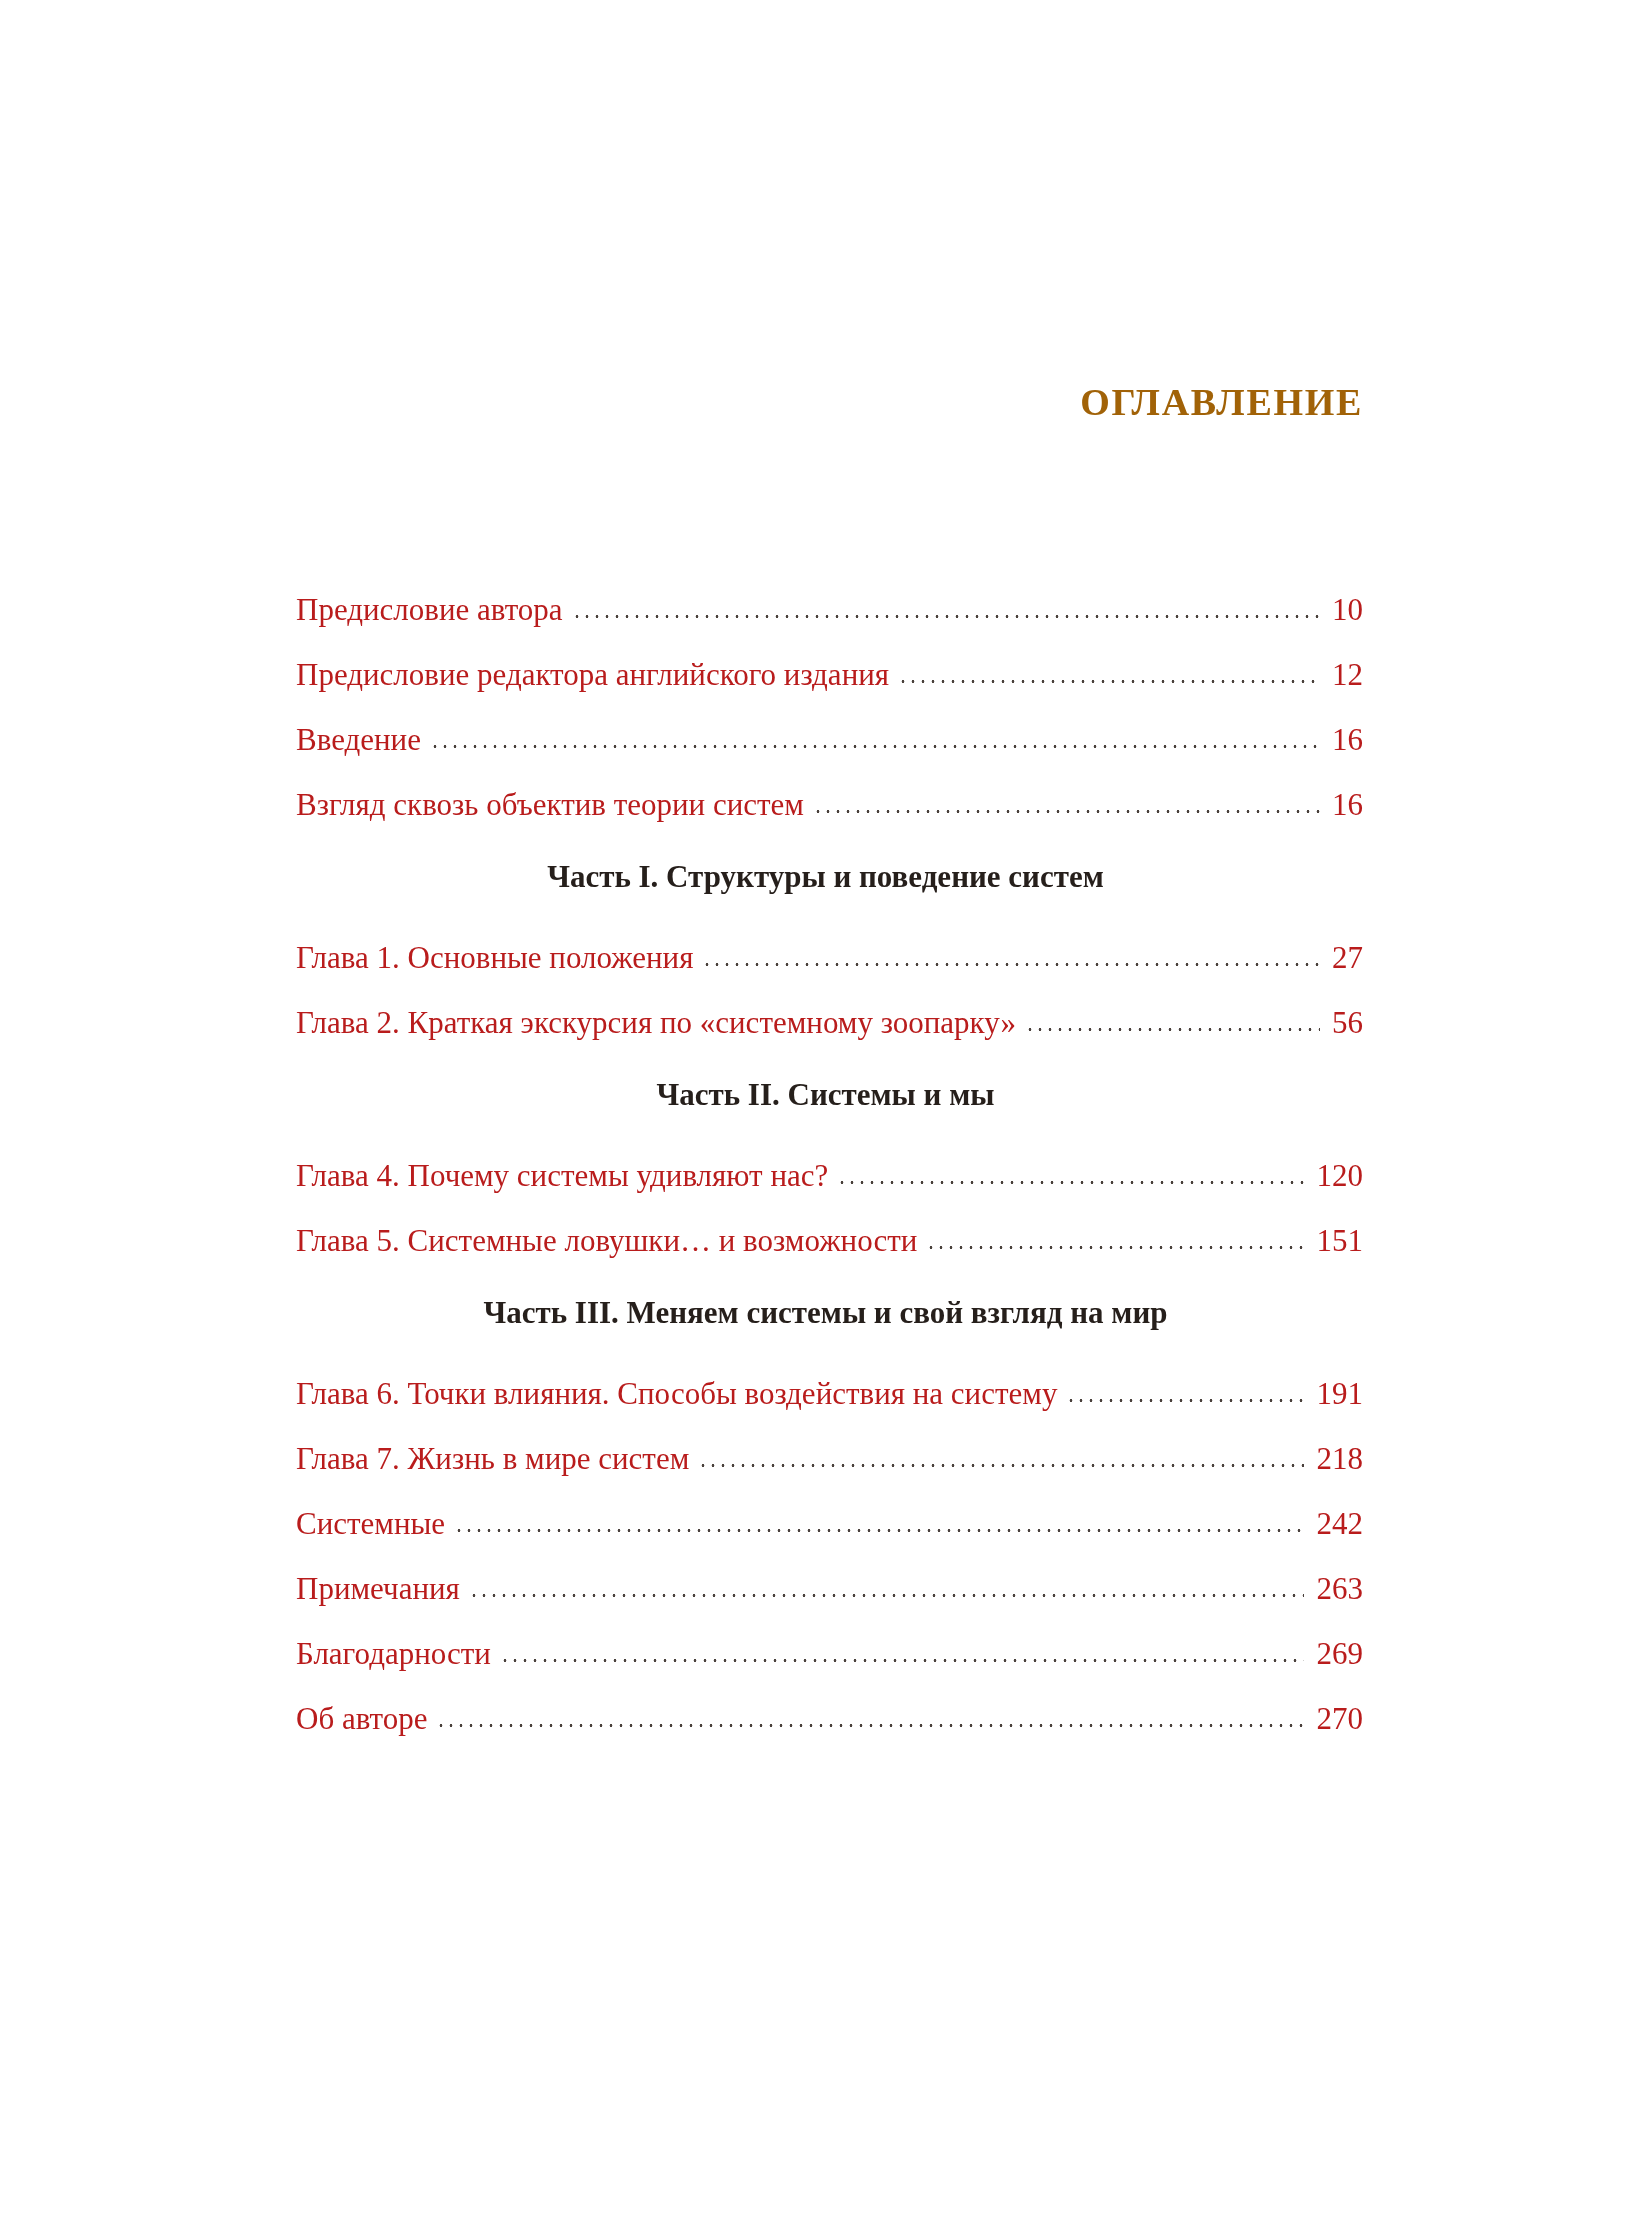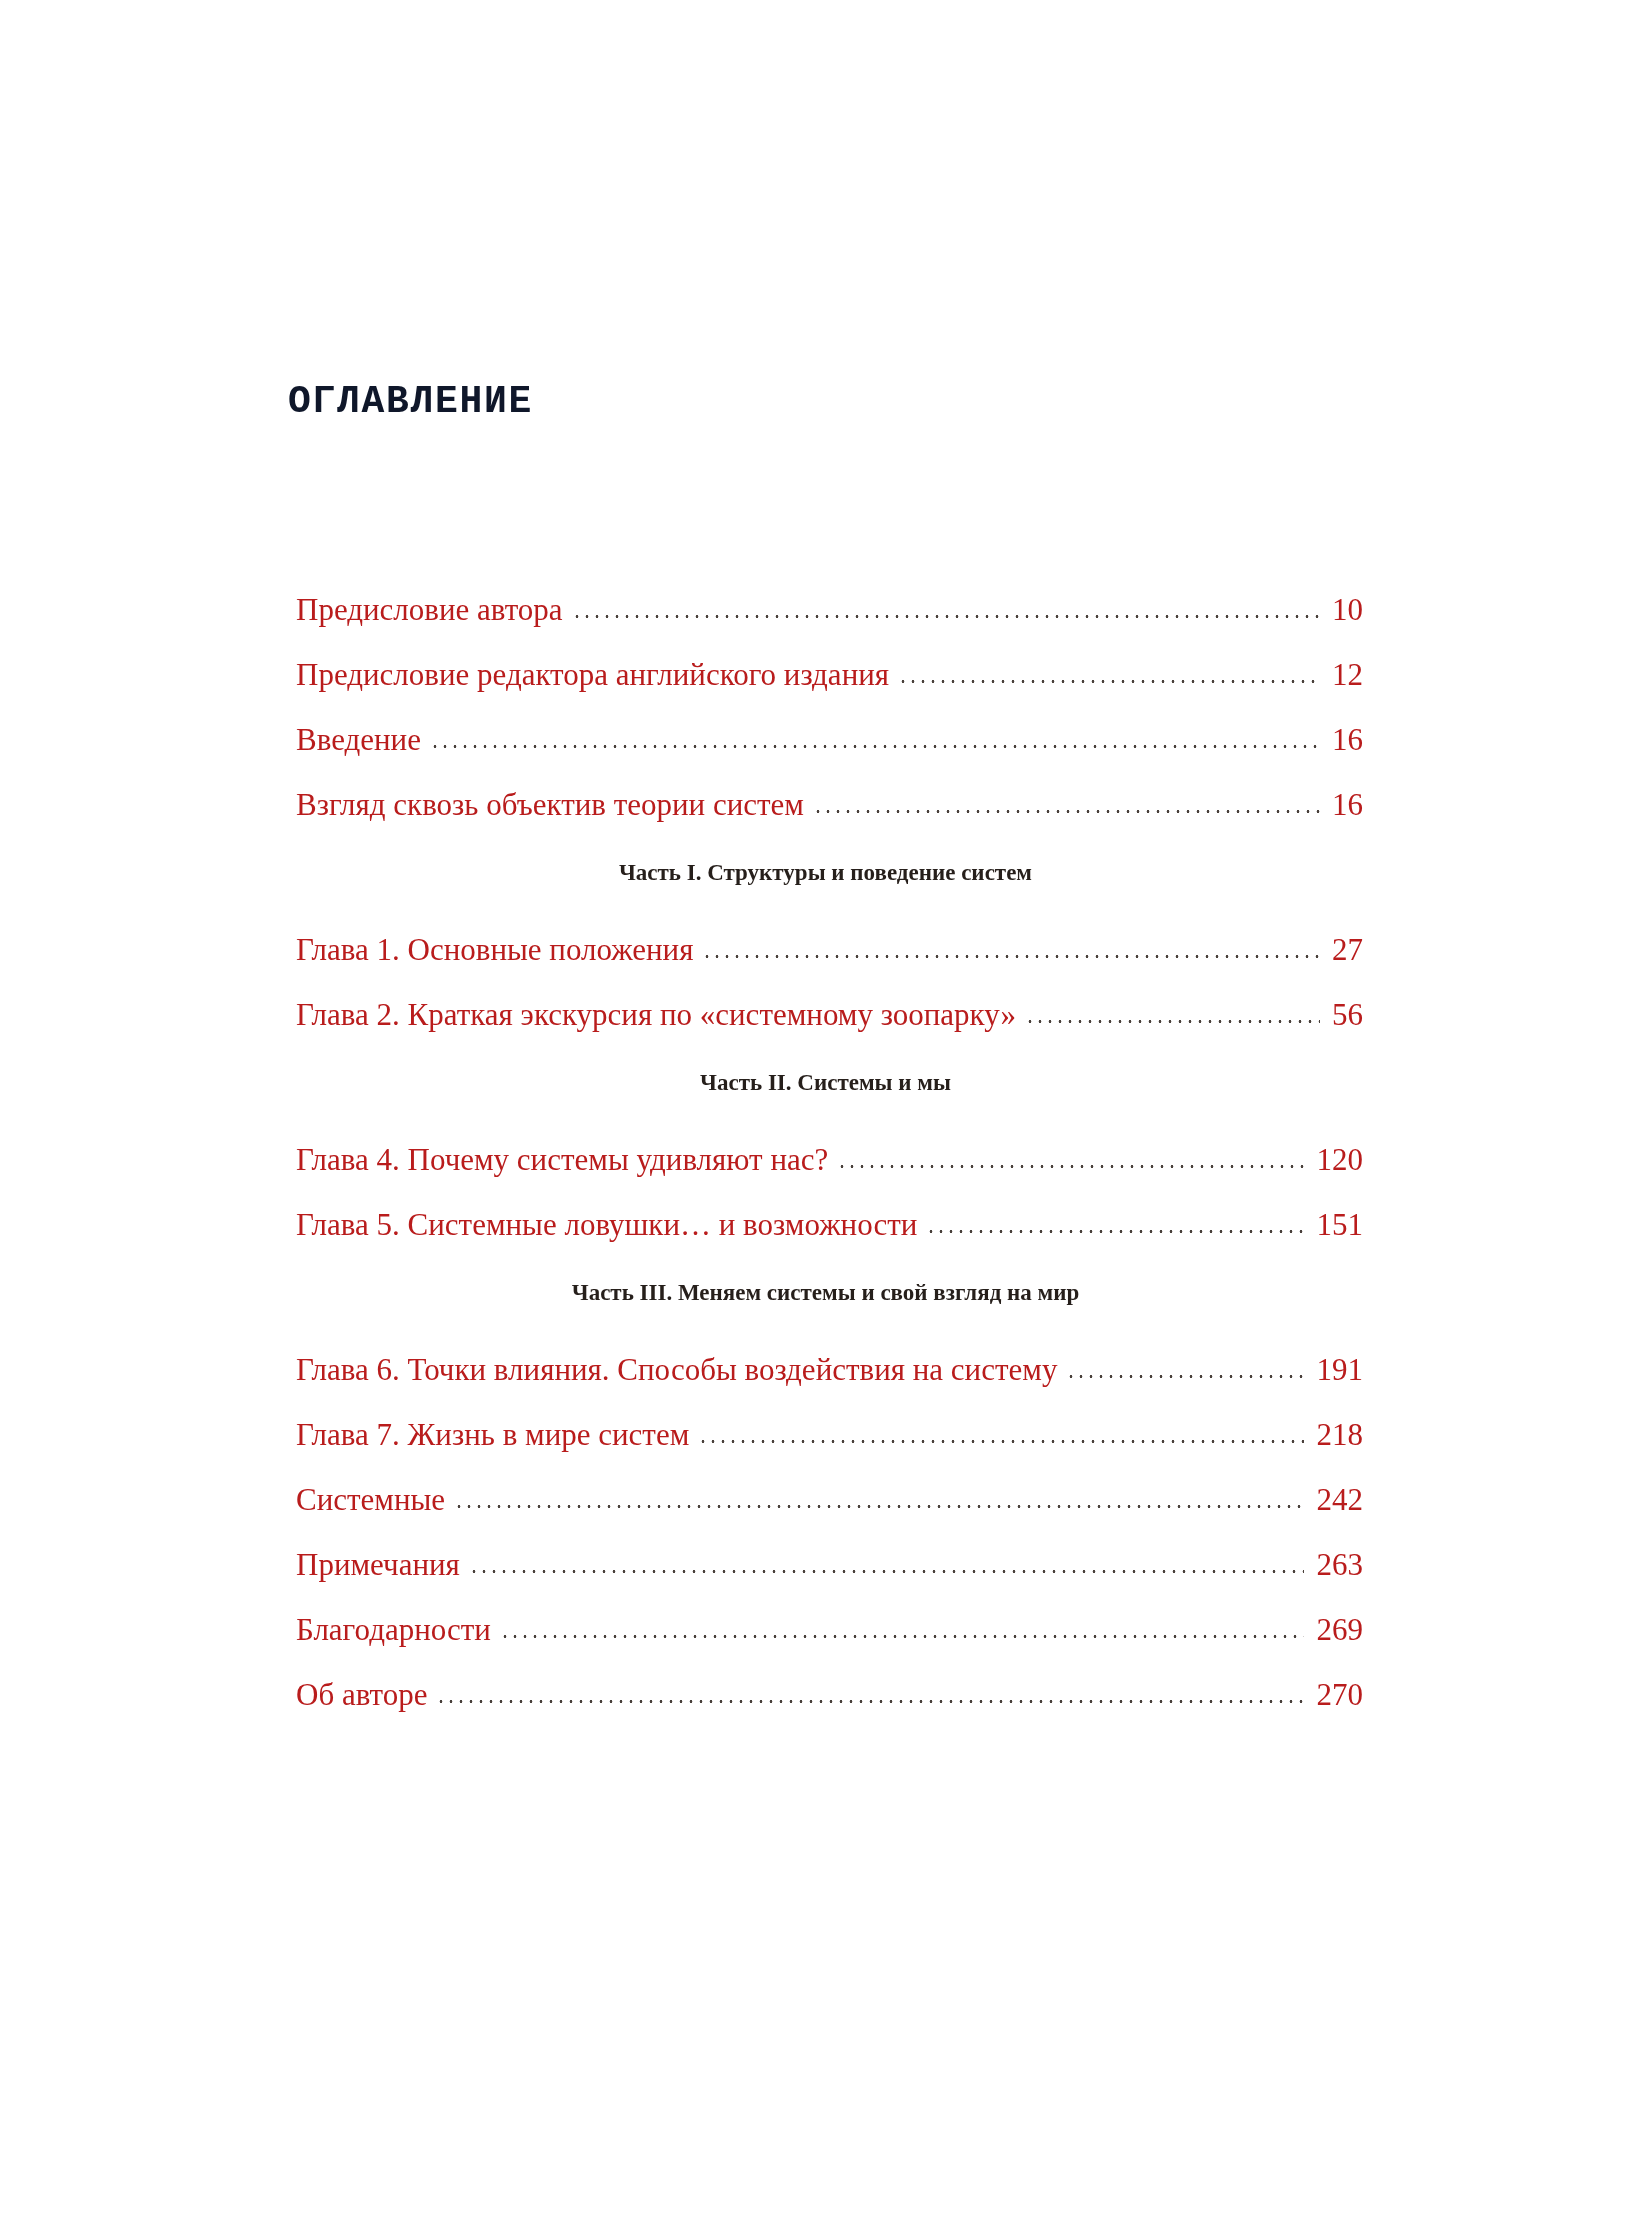--- a/index.html
+++ b/index.html
@@ -13,27 +13,27 @@
     height: 2239px;
     background: #ffffff;
     overflow: hidden;
     color: #2a221e;
   }
   .content {
     padding: 0 283px 0 288px; 
   }
   .doc-title {
     margin-top: 383px;
-    text-align: left;
-    font-family: Liberation Mono, monospace;
+    text-align: right;
+    font-family: Liberation Serif, serif;
     font-weight: 700;
     font-size: 38px;
     line-height: 1;
     letter-spacing: 1.7px;
-    color: #0f172a;
+    color: #a16207;
   }
   .toc {
     margin-top: 173px;
     font-family: "Liberation Serif", "DejaVu Serif", serif;
     font-size: 31px;
     line-height: 1;
   }
   .toc-row {
     display: flex;
     align-items: baseline;
@@ -56,21 +56,21 @@
   }
   .pagenum {
     flex: 0 0 auto;
     color: #b91c1c;
   }
   .part-heading {
     margin-top: 41px;
     margin-bottom: 50px;
     text-align: center;
     font-weight: 700;
-    font-size: 23px;
+    font-size: 31px;
     line-height: 1;
     color: #261f1b;
   }
 </style>
 </head>
 <body>
 
 <div class="page">
   <div class="content">
 

